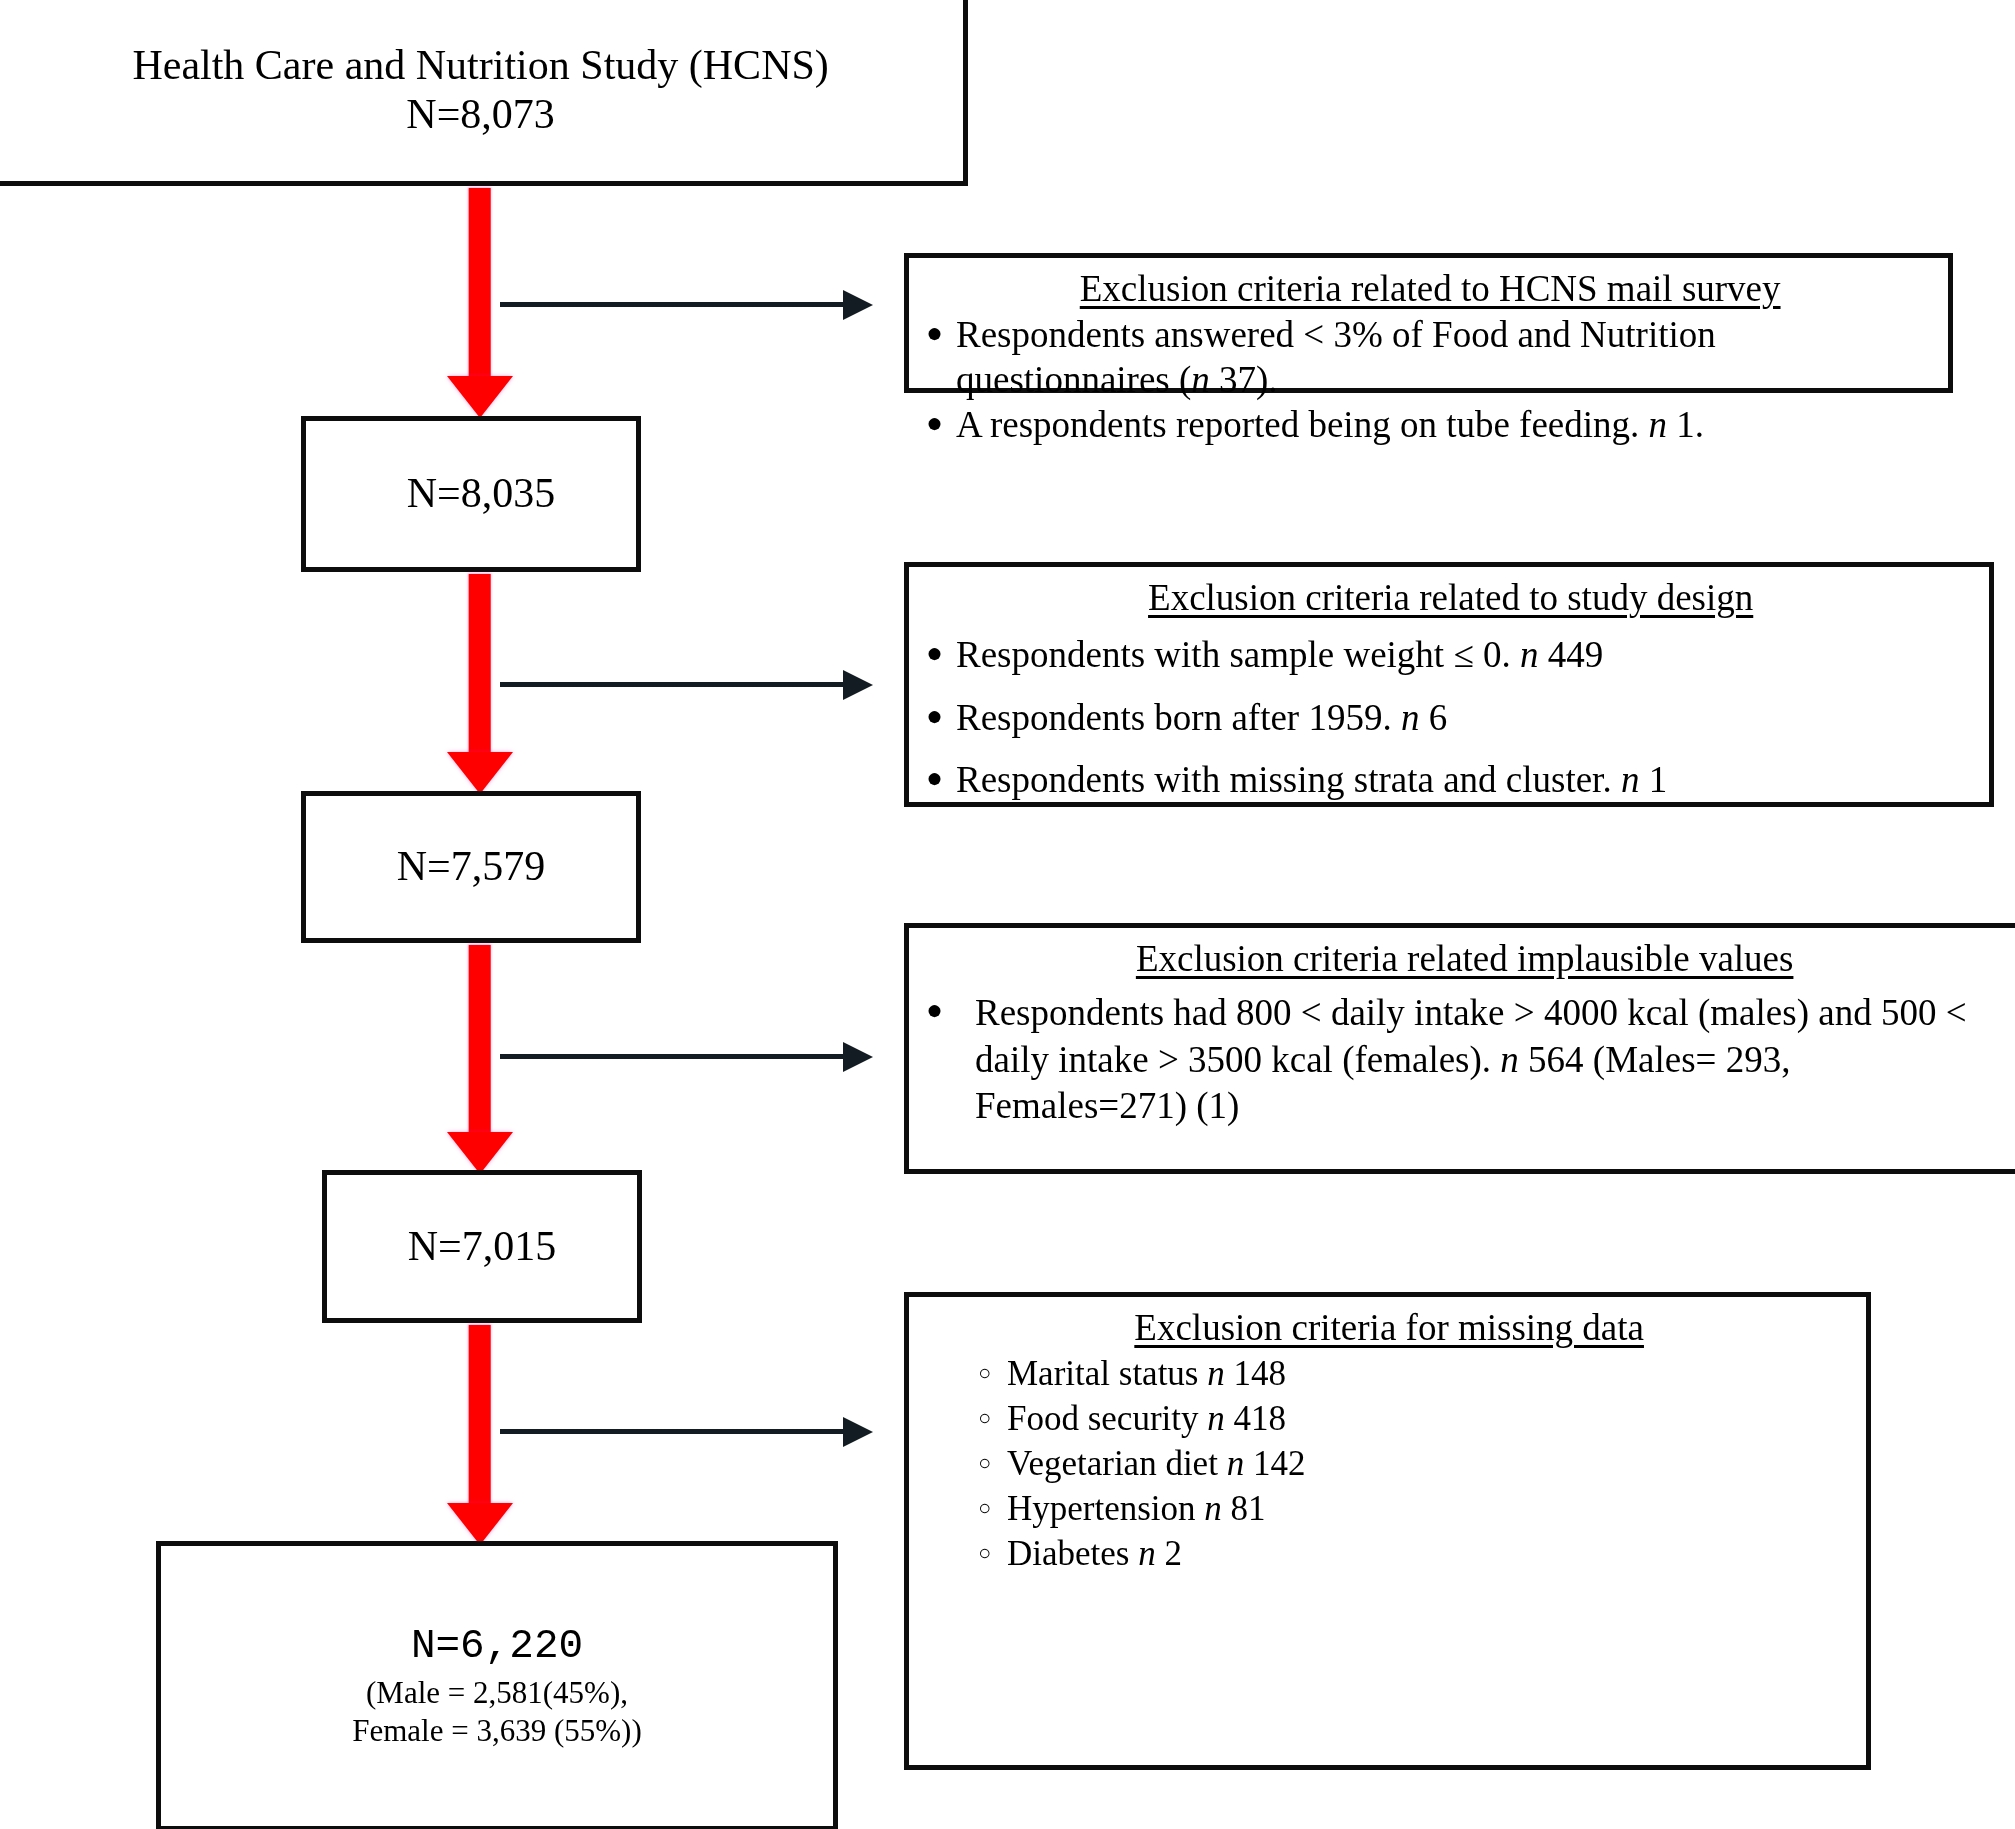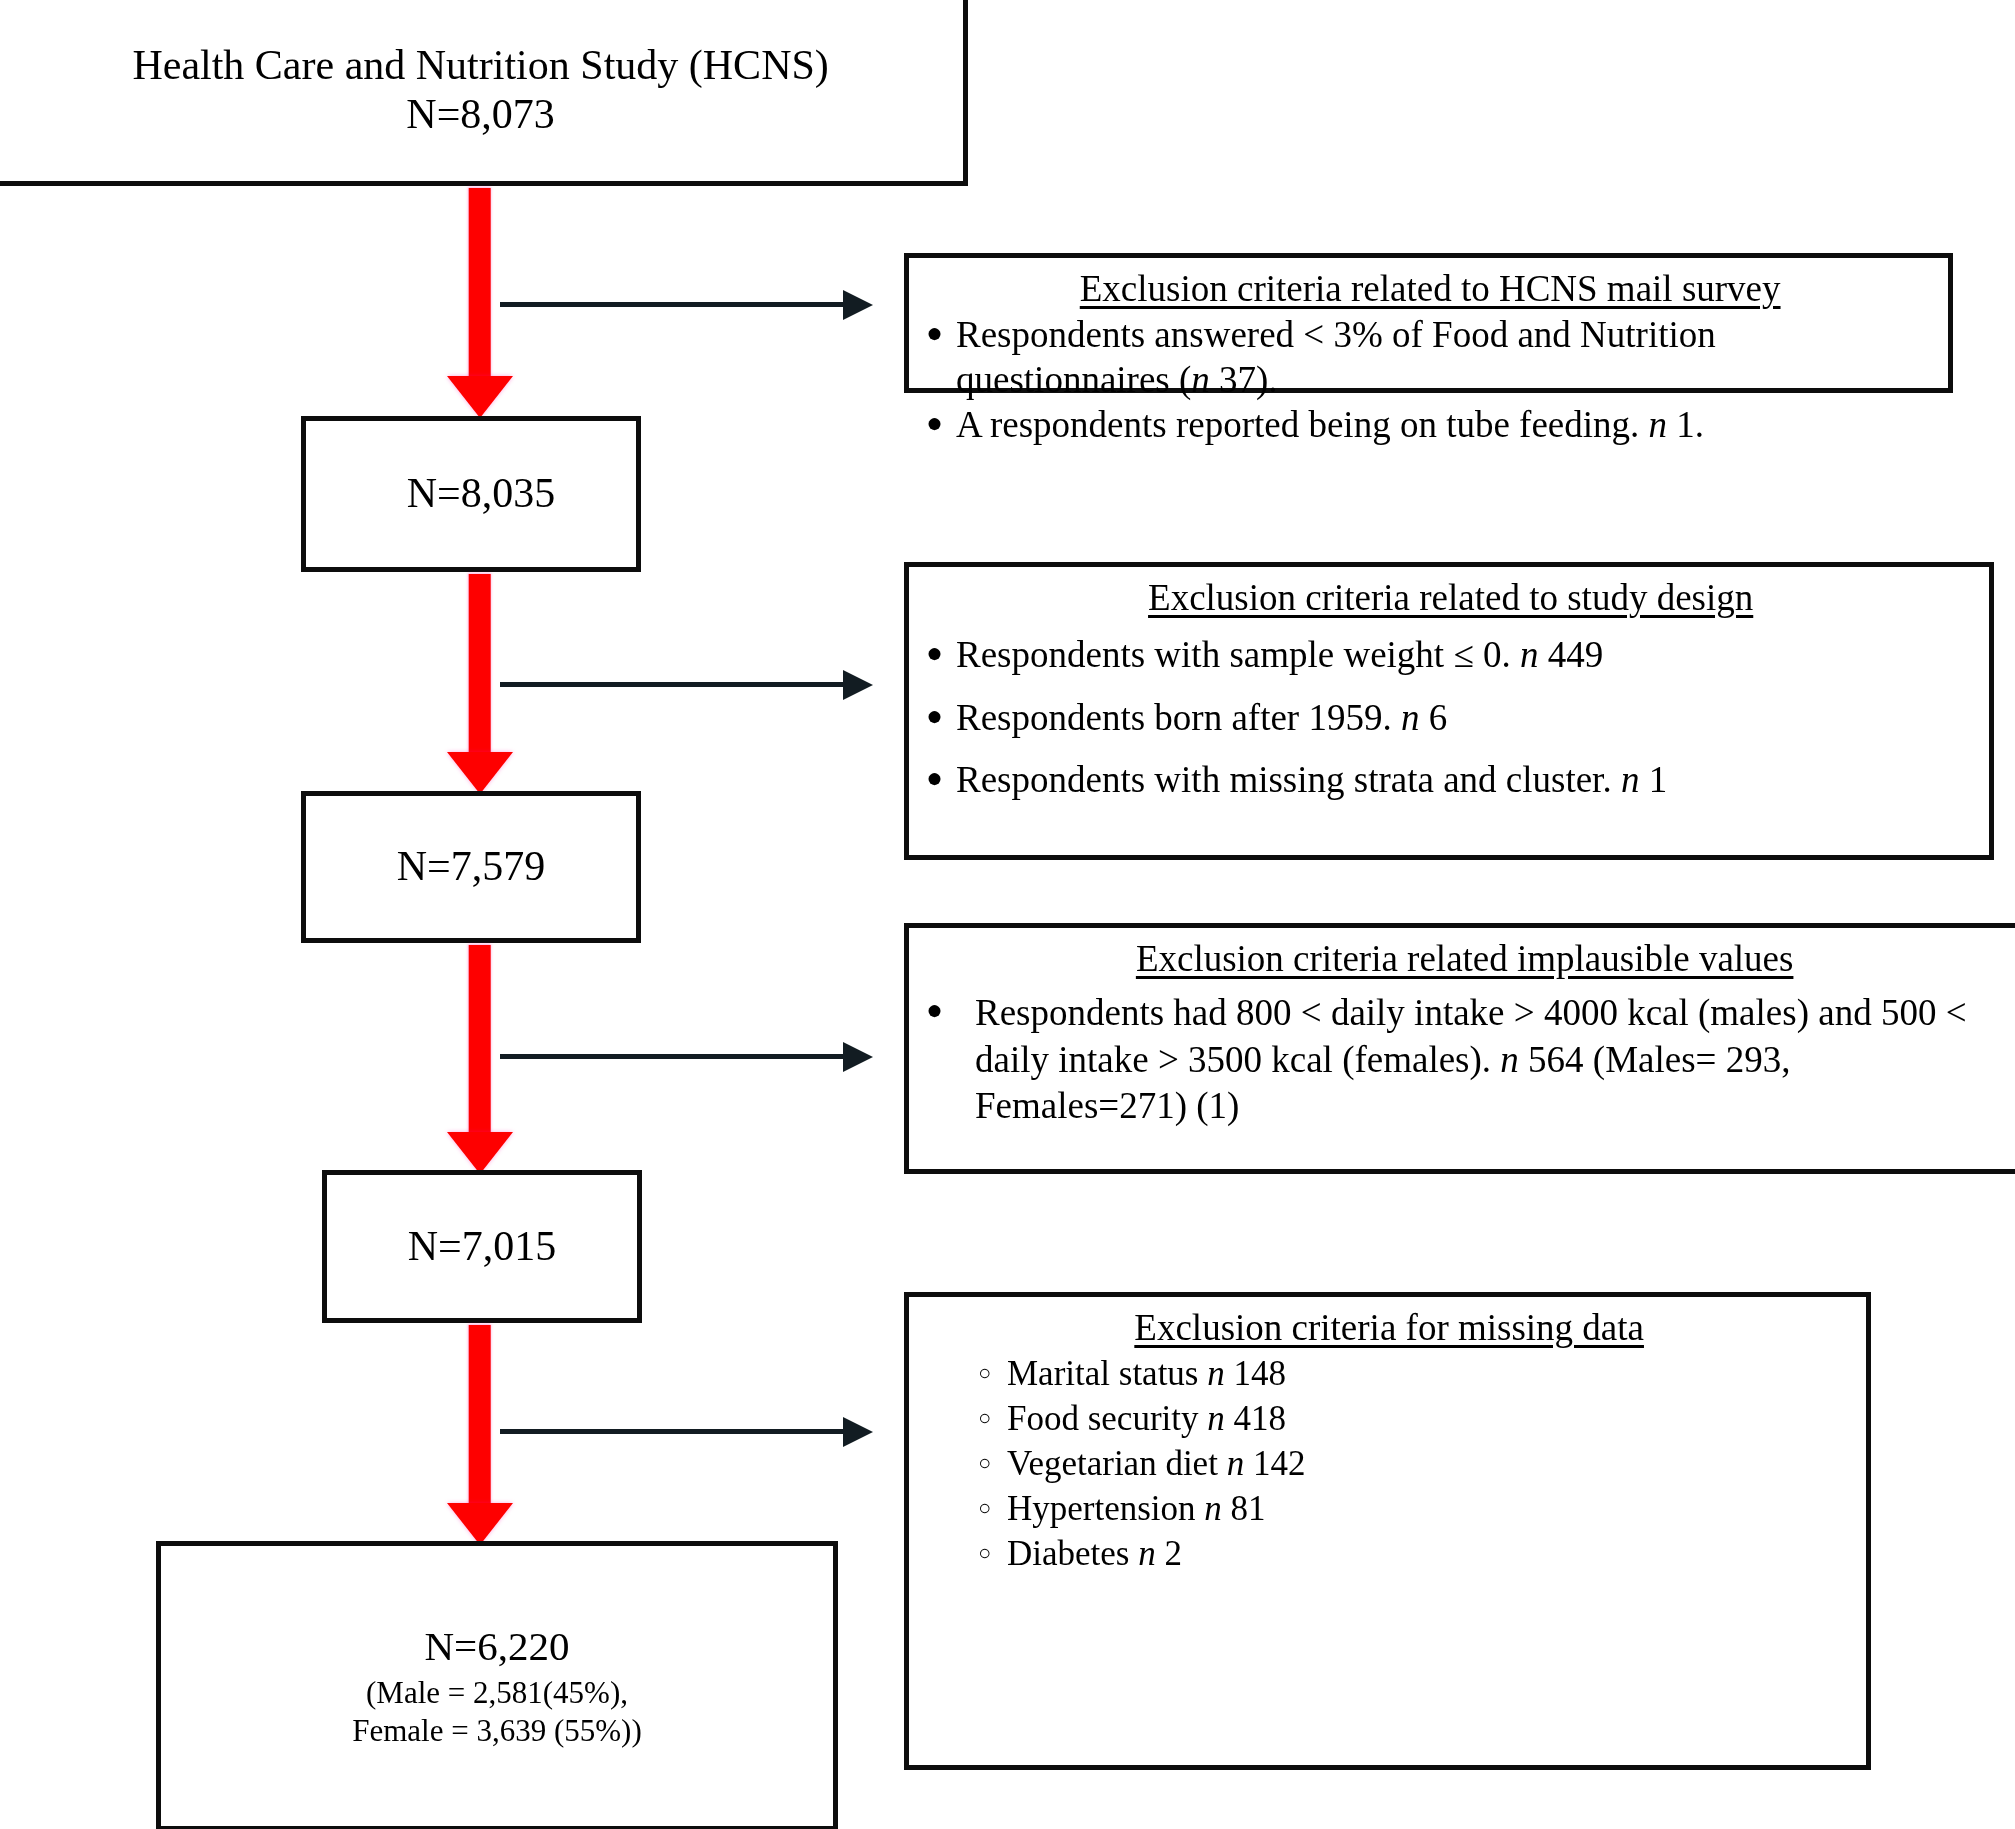--- a/index.html
+++ b/index.html
@@ -175,34 +175,34 @@
     <div class="shaft" style="height:179px;"></div>
     <div class="head" style="top:178px;"></div>
   </div>
 
   <div class="blkarrow" style="left:500px; top:1429px; width:373px;">
     <div class="line" style="width:344px;"></div>
     <div class="tip" style="left:343px;"></div>
   </div>
 
   <div class="box ctr" style="left:156px; top:1541px; width:682px; height:290px;">
-    <div class="t-final-n" style="margin-bottom:3px;">N=6,220</div>
+    <div class="t-final-n" style="margin-bottom:3px;font-family:Liberation Mono, monospace;">N=6,220</div>
     <div class="t-final-sub">(Male = 2,581(45%),</div>
     <div class="t-final-sub">Female = 3,639 (55%))</div>
   </div>
 
   <div class="box crit" style="left:904px; top:205px; width:1049px; height:140px;margin-top:48px;">
     <div class="crit-head">Exclusion criteria related to HCNS mail survey</div>
     <ul class="bul">
       <li><span>Respondents answered &lt; 3% of Food and Nutrition questionnaires (</span><i class="nit">n</i><span> 37).</span></li>
       <li><span> A respondents reported being on tube feeding. </span><i class="nit">n</i><span> 1.</span></li>
     </ul>
   </div>
 
-  <div class="box crit" style="left:904px; top:562px; width:1090px; height:298px;">
+  <div class="box crit" style="left:904px; top:562px; width:1090px; height:245px;">
     <div class="crit-head">Exclusion criteria related to study design</div>
     <ul class="bul" style="margin-top:14px;">
       <li style="margin-bottom:18px;"><span>Respondents with sample weight ≤ 0. </span><i class="nit">n</i><span> 449</span></li>
       <li style="margin-bottom:18px;"><span>Respondents born after 1959. </span><i class="nit">n</i><span> 6</span></li>
       <li><span>Respondents with missing strata and cluster. </span><i class="nit">n</i><span> 1</span></li>
     </ul>
   </div>
 
   <div class="box crit" style="left:904px; top:923px; width:1118px; height:251px;">
     <div class="crit-head">Exclusion criteria related implausible values</div>

